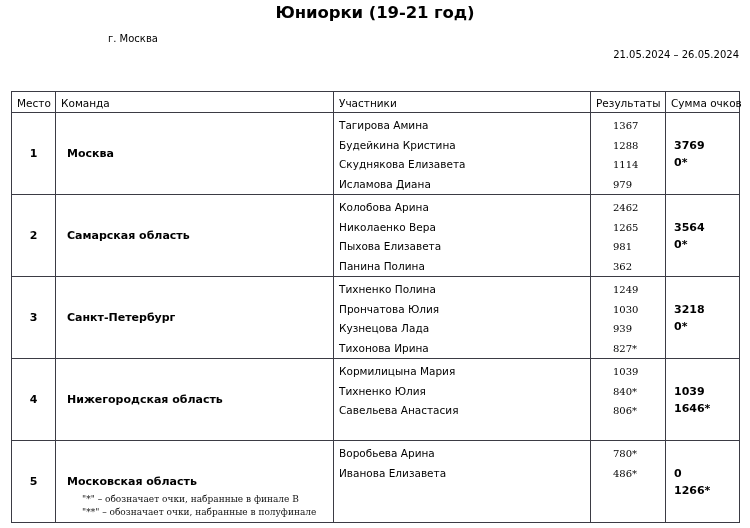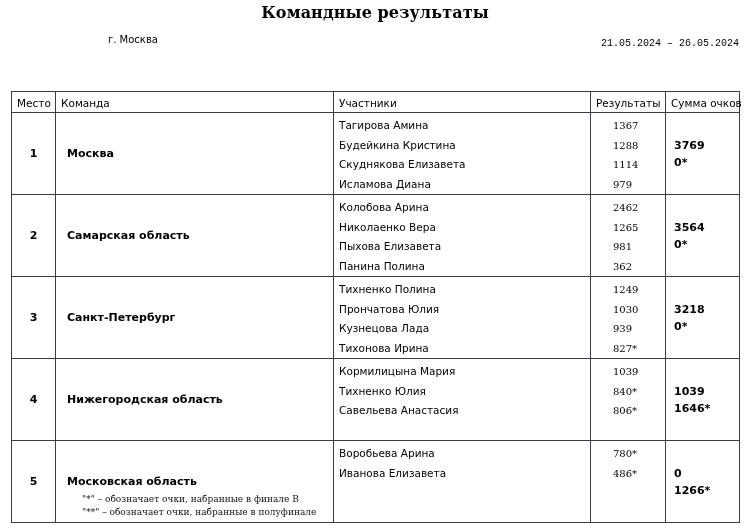--- a/index.html
+++ b/index.html
@@ -48,23 +48,22 @@
   }
   .meta-city {
     position: absolute;
     left: 108px;
     top: 0;
     white-space: nowrap;
   }
   .meta-dates {
     position: absolute;
     right: 11px;
-    top: 4px;
-    white-space: nowrap;
-    font-family: Liberation Mono, monospace;
+    top: 16px;
+    white-space: nowrap;
   }
 
   
   .results-table {
     position: absolute;
     left: 11px;
     top: 91px;
     width: 728px;
     border-collapse: collapse;
     table-layout: fixed;
@@ -146,21 +145,21 @@
     font-size: 9px;
     line-height: 13px;
     color: #111;
     white-space: nowrap;
   }
 </style>
 </head>
 <body>
 
 <div class="titles">
-  <div class="title-line-3">Командные результаты</div>
+  <div class="title-line-2">Юниорки (19-21 год)</div>
 </div>
 
 <div class="meta-row">
   <div class="meta-city">г. Москва</div>
   <div class="meta-dates">21.05.2024 – 26.05.2024</div>
 </div>
 
 <table class="results-table">
   <colgroup>
     <col class="col-place">

